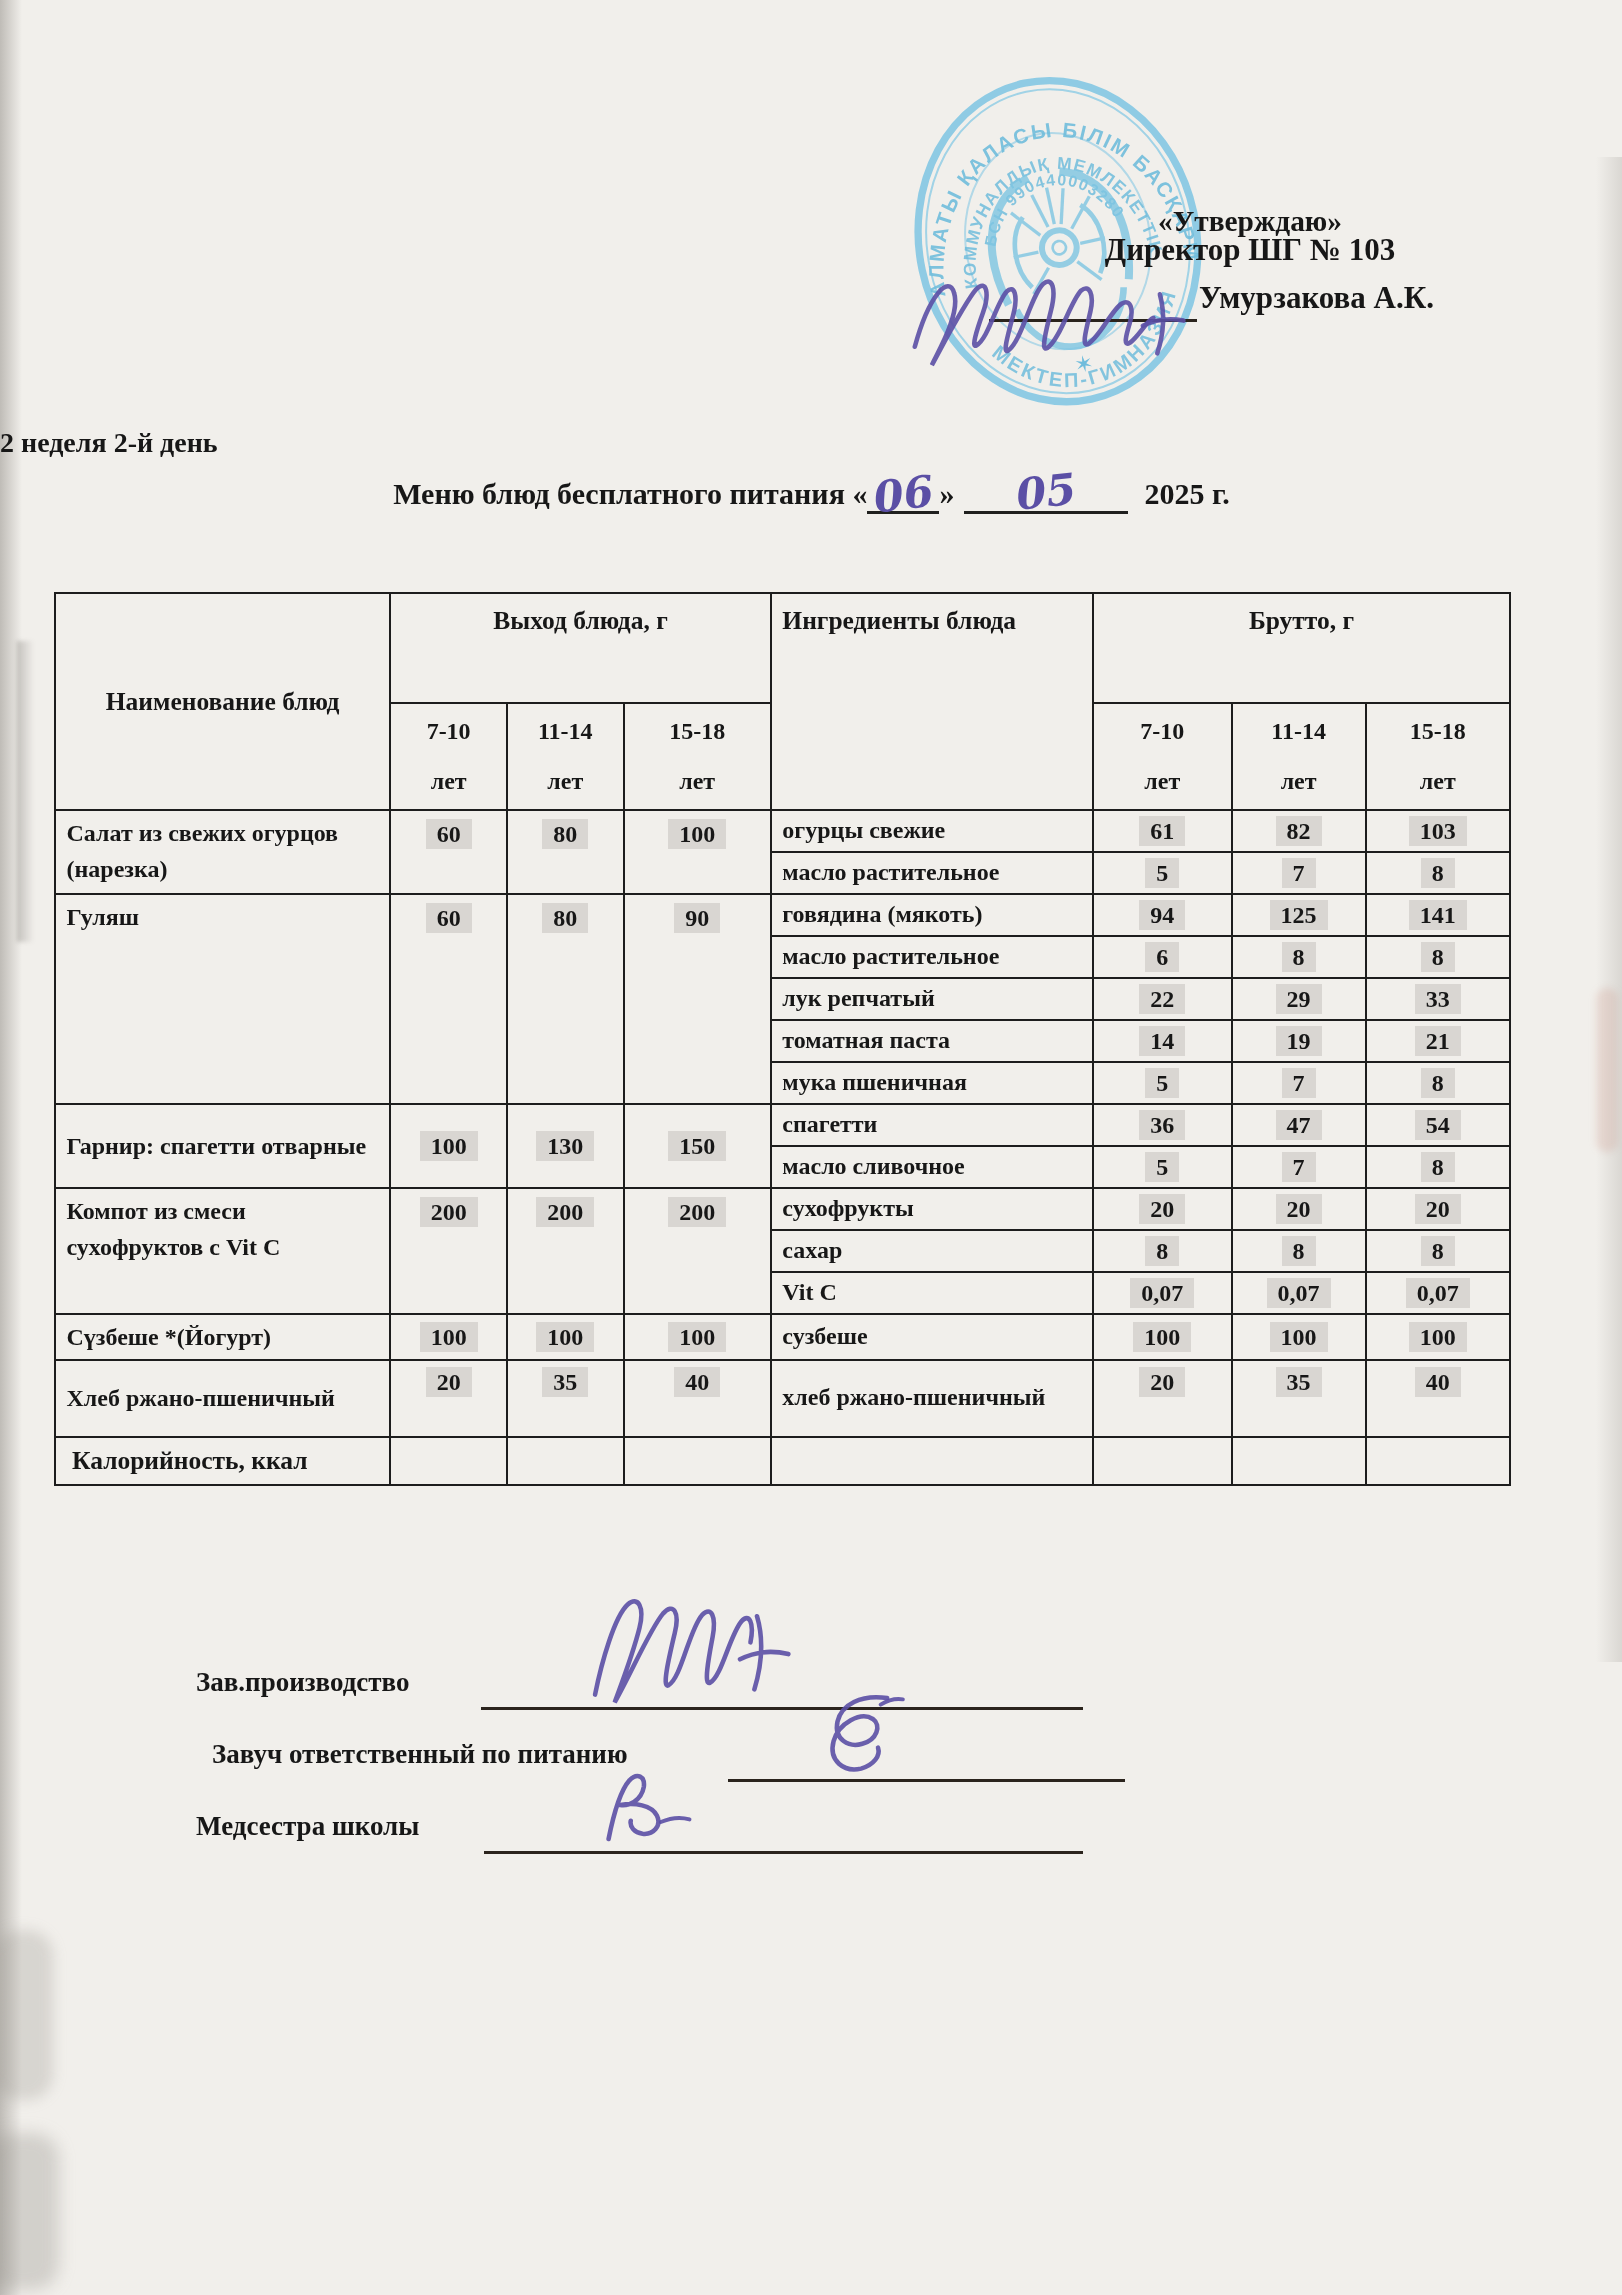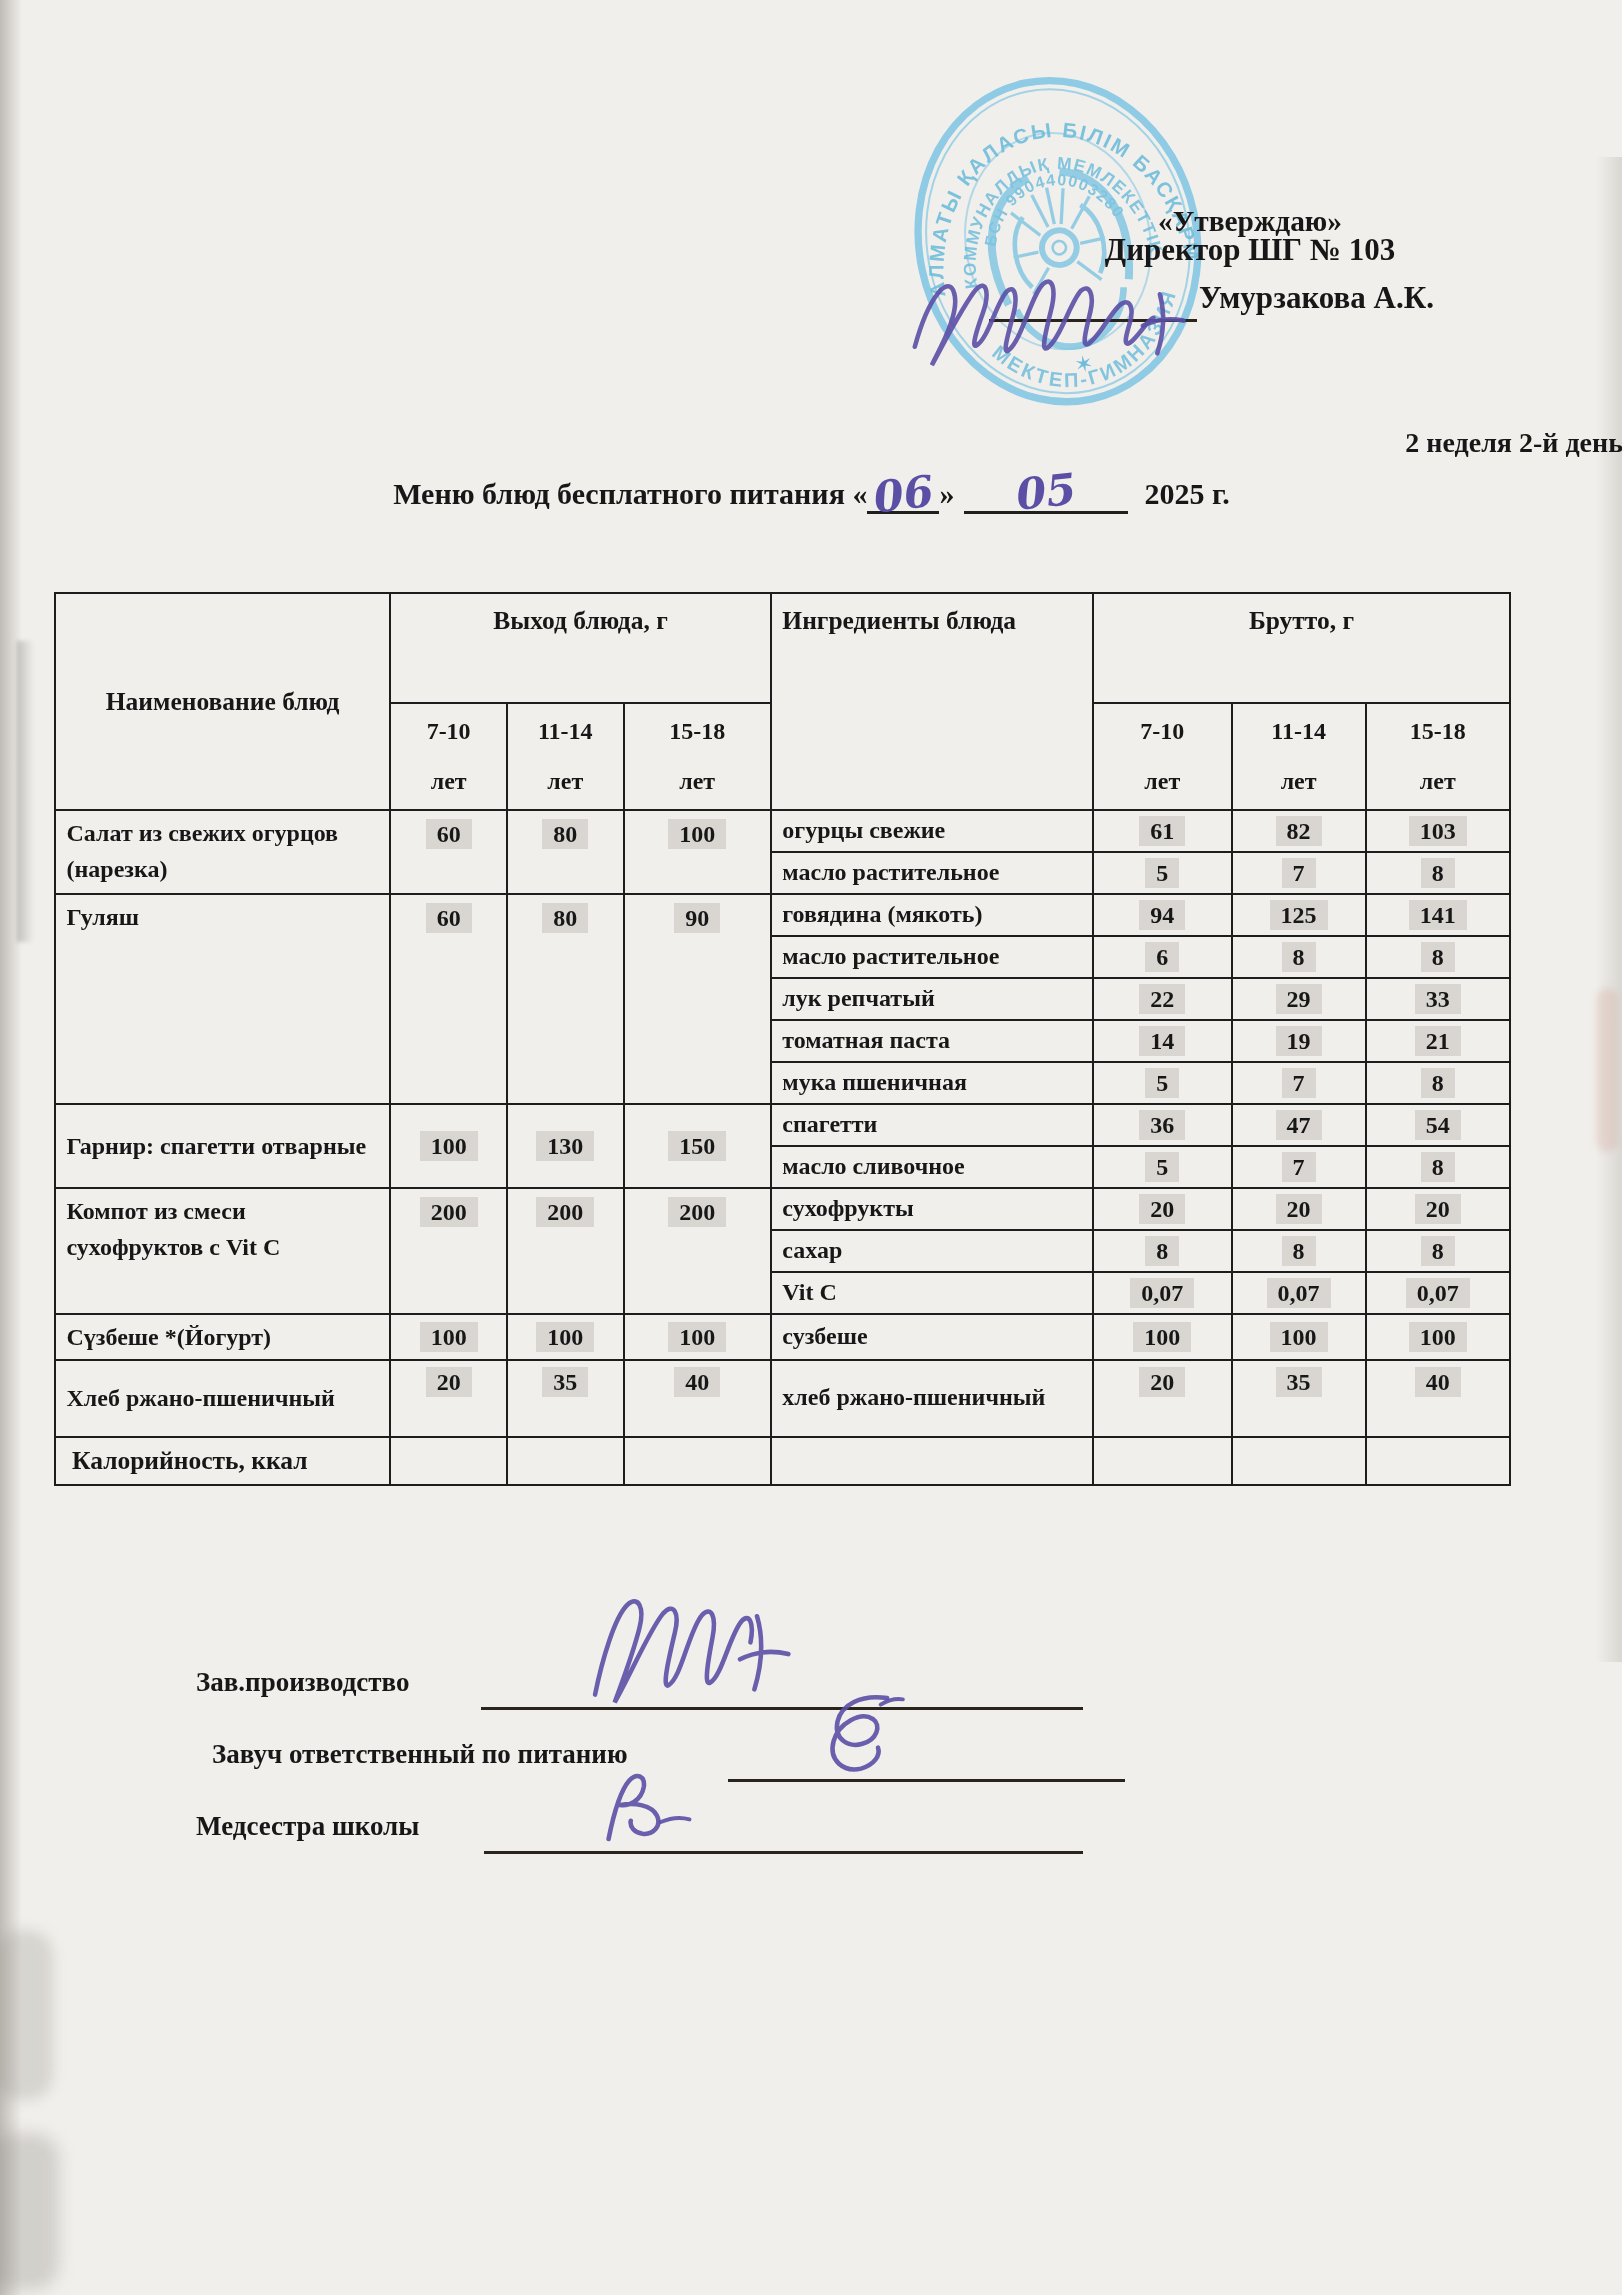--- a/index.html
+++ b/index.html
@@ -25,21 +25,21 @@
   
   .approve{position:absolute;left:1047px;top:169px;width:406px;text-align:center;
     font-size:29.4px;z-index:2;margin-top:36px;}
   .director{position:absolute;left:1008px;top:232px;width:484px;text-align:center;
     font-size:31px;z-index:2;}
   .dir-name{position:absolute;left:1199px;top:280px;font-size:31px;z-index:2;}
   .dir-underline{position:absolute;left:989px;top:281px;width:208px;height:38px;
     border-bottom:3.9px solid #2b241d;z-index:2;}
   .dir-sig{position:absolute;left:903px;top:255px;z-index:3;}
   
-  .week-title{position:absolute;left:0;top:427px;width:1623px;text-align:right;
+  .week-title{position:absolute;left:0;top:427px;width:1623px;text-align:left;
     font-size:28px;z-index:2;}
   .menu-title{position:absolute;left:0;top:476px;width:1623px;text-align:center;
     font-size:30px;z-index:2;}
   .hand{font-family:"DejaVu Serif","Liberation Serif",serif;font-style:italic;
     color:#5b4fa5;font-weight:700;}
   .blank-short{display:inline-block;width:72px;border-bottom:3.3px solid #20201e;
     text-align:center;vertical-align:baseline;}
   .blank-short .hand{display:inline-block;font-size:43px;line-height:26px;
     transform:rotate(-7deg) translateY(5.2px);}
   .blank-long{display:inline-block;width:164px;border-bottom:3.9px solid #20201e;

